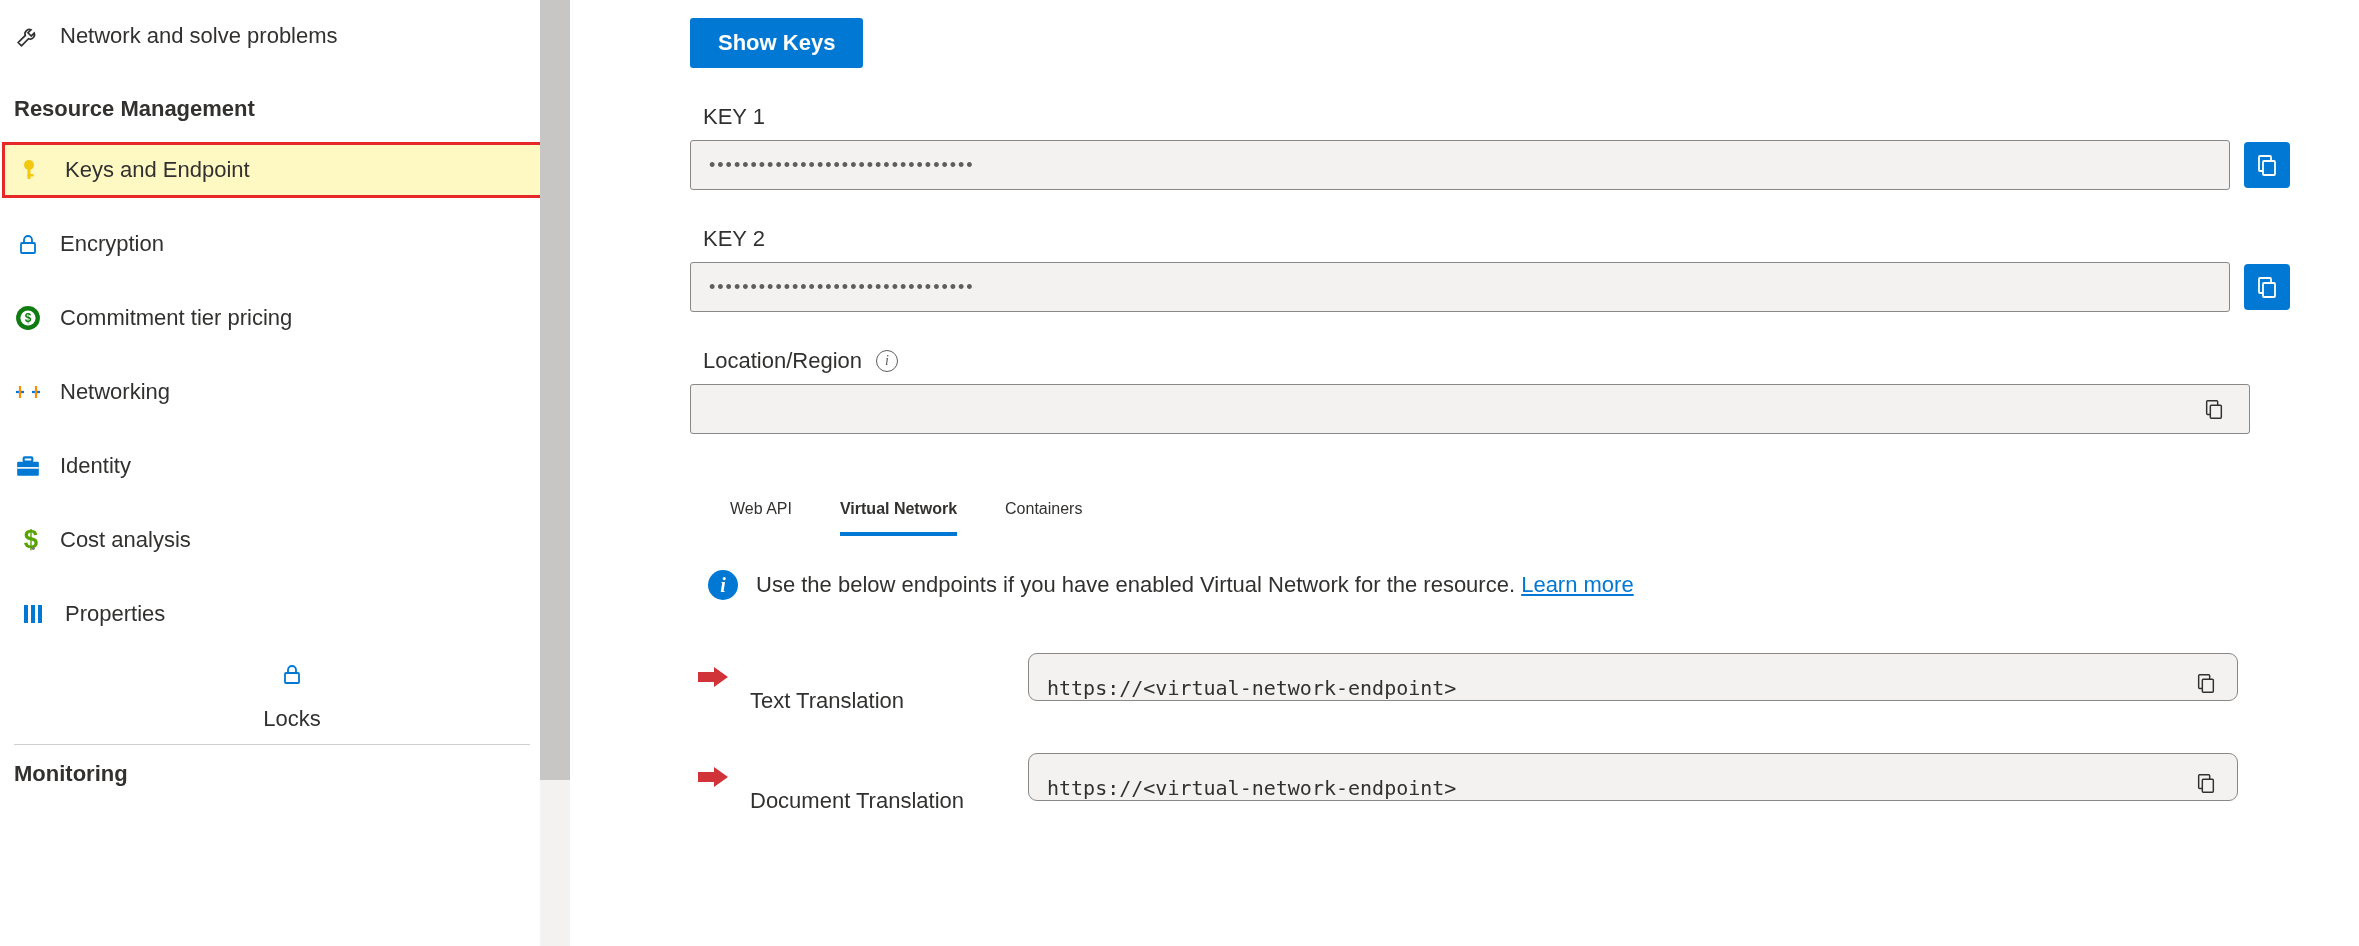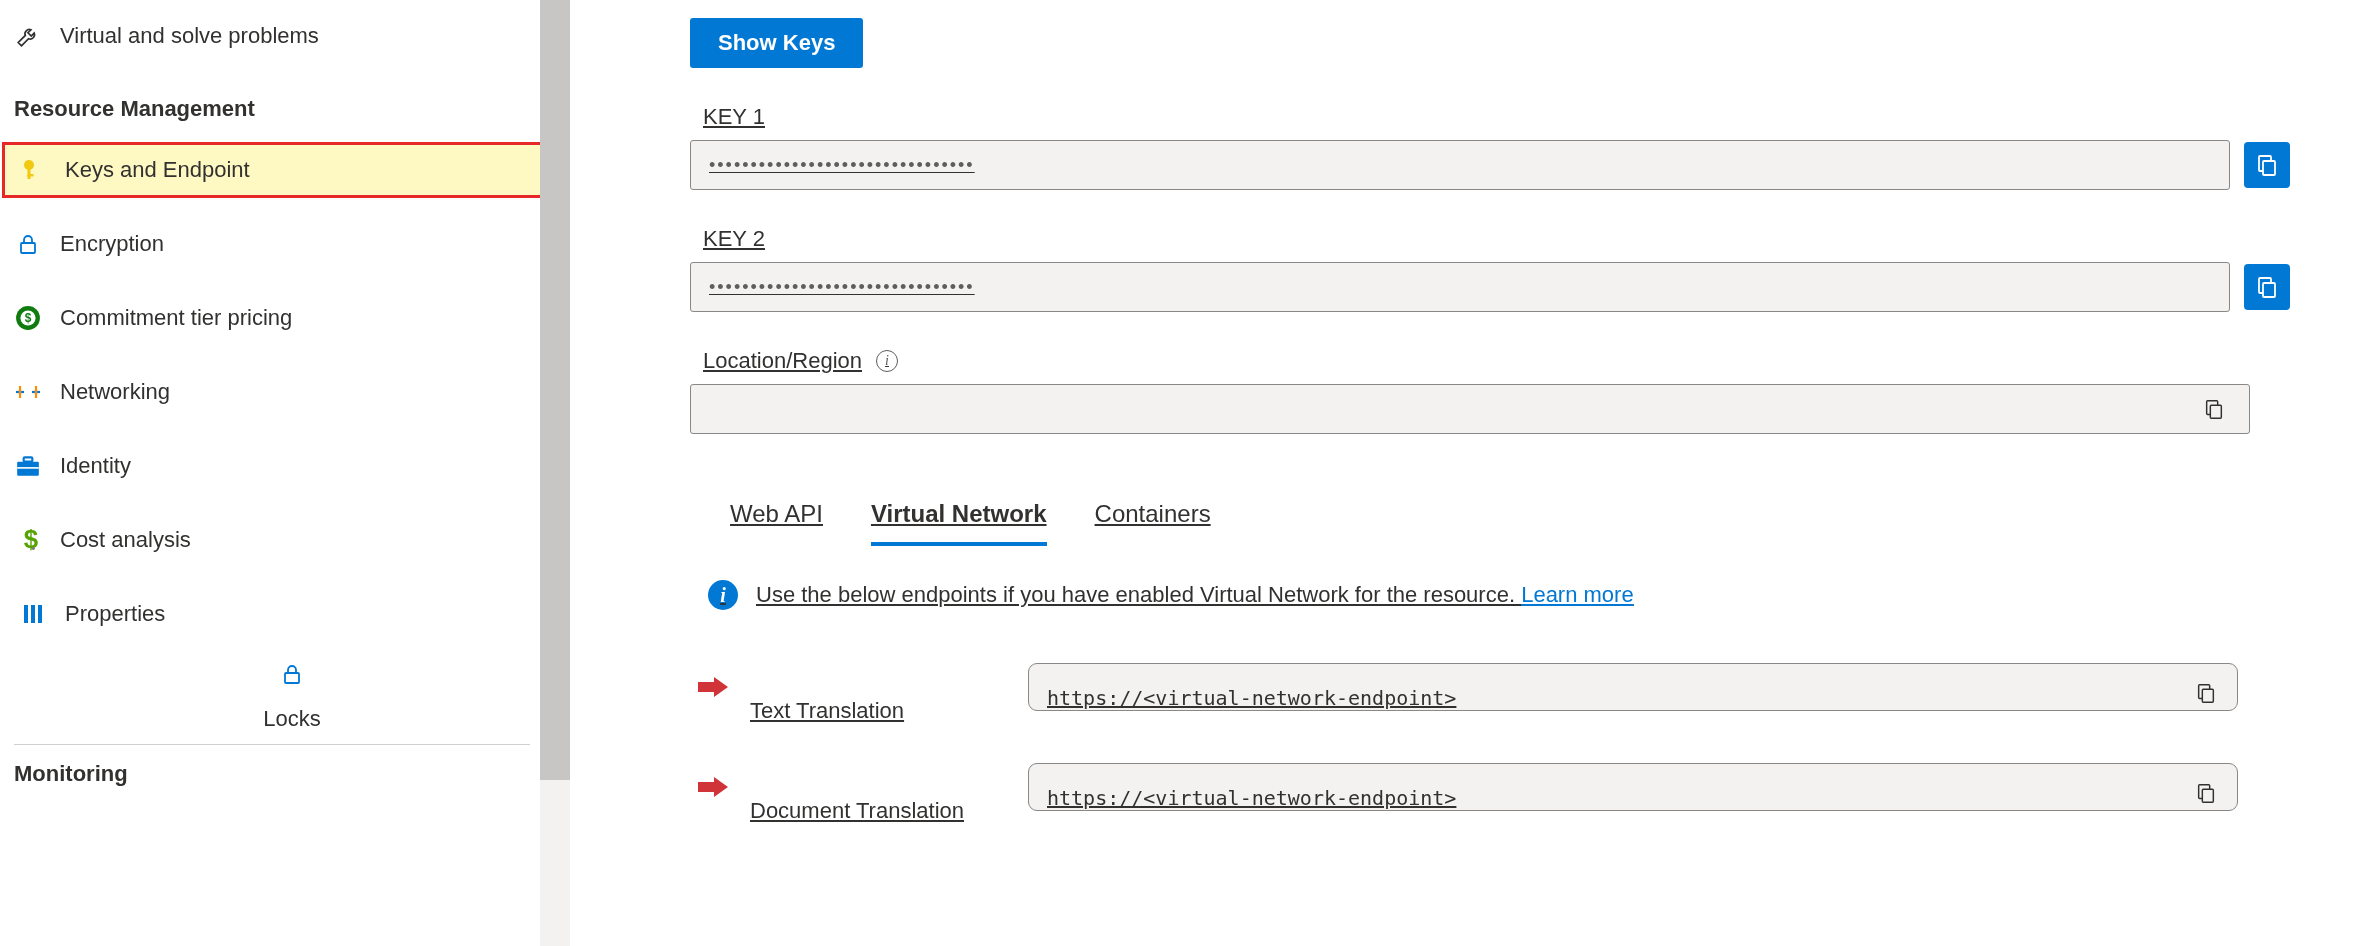--- a/index.html
+++ b/index.html
@@ -71,21 +71,20 @@
     border: 3px solid #e62828;
     margin: 2px 6px 2px 2px;
   }
   .nav-item.selected .label { font-weight: 400; }
 
   
   .main {
     flex: 1;
     padding: 18px 0 0 120px;
     position: relative;
-    text-decoration: underline;
   }
   .btn-primary {
     background: #0078d4;
     color: #fff;
     border: none;
     font-size: 22px;
     font-weight: 600;
     height: 50px;
     padding: 0 28px;
     border-radius: 3px;
@@ -145,21 +144,21 @@
     font-size: 14px;
     font-style: italic;
     font-family: Georgia, serif;
     color:#605e5c;
   }
   
   .tabs {
     display: flex;
     gap: 48px;
     margin: 56px 0 0 40px;
-    font-size: 24px;
+    font-size: 16px;
   }
   .tab {
     padding: 10px 0 14px 0;
     cursor: pointer;
     color: #323130;
   }
   .tab.active {
     font-weight: 600;
     border-bottom: 4px solid #0078d4;
   }
@@ -222,21 +221,21 @@
     <div class="scroll-track">
       <div class="scroll-thumb"></div>
     </div>
 
     <div class="nav-item">
       <span class="icon">
         <svg width="26" height="26" viewBox="0 0 24 24" fill="none" stroke="#323130" stroke-width="1.6">
           <path d="M14.7 6.3a4 4 0 0 0-5.2 5.2L3 18l3 3 6.5-6.5a4 4 0 0 0 5.2-5.2L15 12l-3-3 2.7-2.7z"></path>
         </svg>
       </span>
-      <span class="label">Virtual and solve problems</span>
+      <span class="label">Network and solve problems</span>
     </div>
 
     <div class="nav-section">Resource Management</div>
 
     <div class="nav-item selected">
       <span class="icon">
         <svg width="24" height="24" viewBox="0 0 24 24" fill="#f2c811">
           <circle cx="8" cy="7" r="5"></circle>
           <rect x="6.5" y="10" width="3" height="11"></rect>
           <rect x="6.5" y="16" width="6" height="2.5"></rect>

